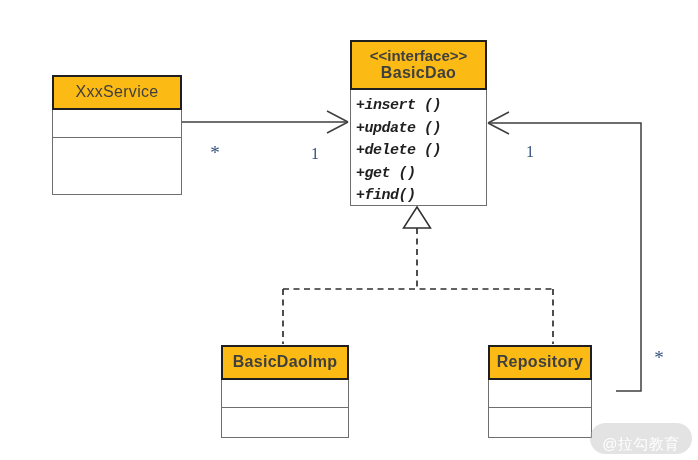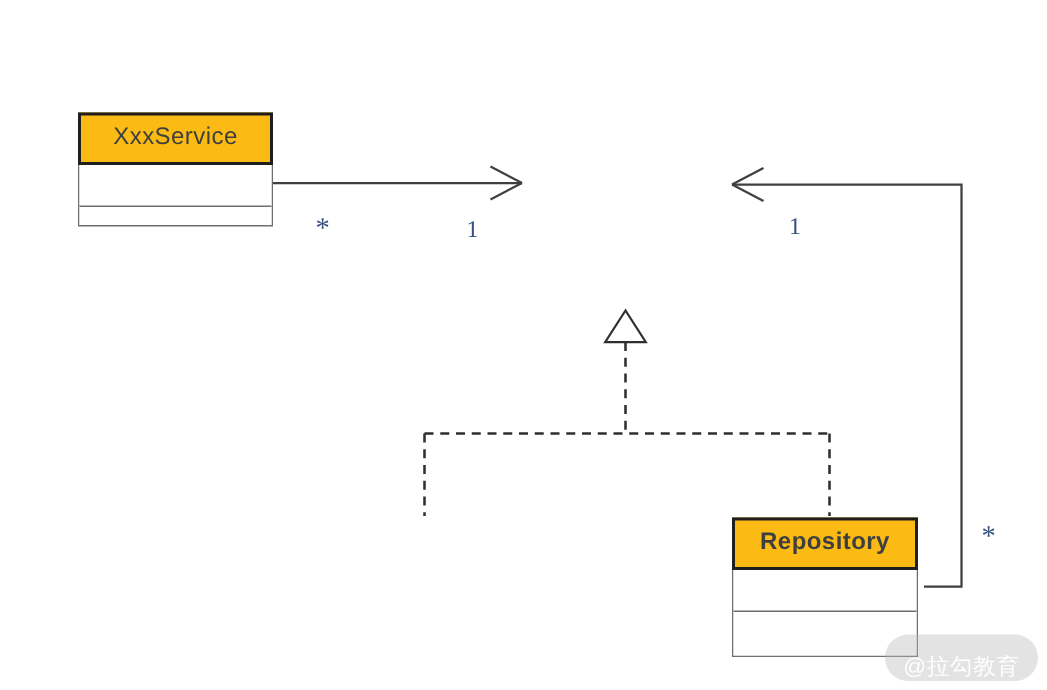--- a/index.html
+++ b/index.html
@@ -56,31 +56,51 @@
     <path d="M182 122 H348" fill="none" stroke="#3f3f3f" stroke-width="1.5"></path>
     <path d="M348 122 L327 111 M348 122 L327 133" fill="none" stroke="#3f3f3f" stroke-width="1.5"></path>
 
     <path d="M616 391 H641 V123 H488" fill="none" stroke="#3f3f3f" stroke-width="1.5"></path>
     <path d="M488 123 L509 112 M488 123 L509 134" fill="none" stroke="#3f3f3f" stroke-width="1.5"></path>
 
     <polygon points="417,207 403.5,228 430.5,228" fill="#ffffff" stroke="#2f2f2f" stroke-width="1.5"></polygon>
     <path d="M417 228 V289 M283 289 H553 M283 289 V344 M553 289 V344" fill="none" stroke="#2f2f2f" stroke-width="1.7" stroke-dasharray="6 4.5"></path>
   </svg>
 
-  <div class="uml-box" style="left:52px;top:75px;width:130px;height:76px">
+  <div class="uml-box" style="left:52px;top:75px;width:130px;height:120px">
     <div class="uml-header" style="height:35px">
       <span class="uml-name regular">XxxService</span>
     </div>
     <div class="uml-compartment" style="height:27px"></div>
     <div class="uml-compartment grow"></div>
   </div>
 
+  <div class="uml-box" style="left:350px;top:40px;width:137px;height:166px">
+    <div class="uml-header" style="height:50px">
+      <span class="uml-stereotype">&lt;&lt;interface&gt;&gt;</span>
+      <span class="uml-name">BasicDao</span>
+    </div>
+    <div class="uml-methods">
+      <div class="uml-method">+insert ()</div>
+      <div class="uml-method">+update ()</div>
+      <div class="uml-method">+delete ()</div>
+      <div class="uml-method">+get ()</div>
+      <div class="uml-method">+find()</div>
+    </div>
+  </div>
 
+  <div class="uml-box" style="left:221px;top:345px;width:128px;height:93px">
+    <div class="uml-header" style="height:35px">
+      <span class="uml-name">BasicDaoImp</span>
+    </div>
+    <div class="uml-compartment" style="height:27px"></div>
+    <div class="uml-compartment grow"></div>
+  </div>
 
-  <div class="uml-box" style="left:488px;top:345px;width:124px;height:93px">
+  <div class="uml-box" style="left:488px;top:345px;width:104px;height:93px">
     <div class="uml-header" style="height:35px">
       <span class="uml-name">Repository</span>
     </div>
     <div class="uml-compartment" style="height:27px"></div>
     <div class="uml-compartment grow"></div>
   </div>
 
   <span class="mult star" style="left:205px;top:145px">*</span>
   <span class="mult" style="left:305px;top:146px">1</span>
   <span class="mult" style="left:520px;top:144px">1</span>

